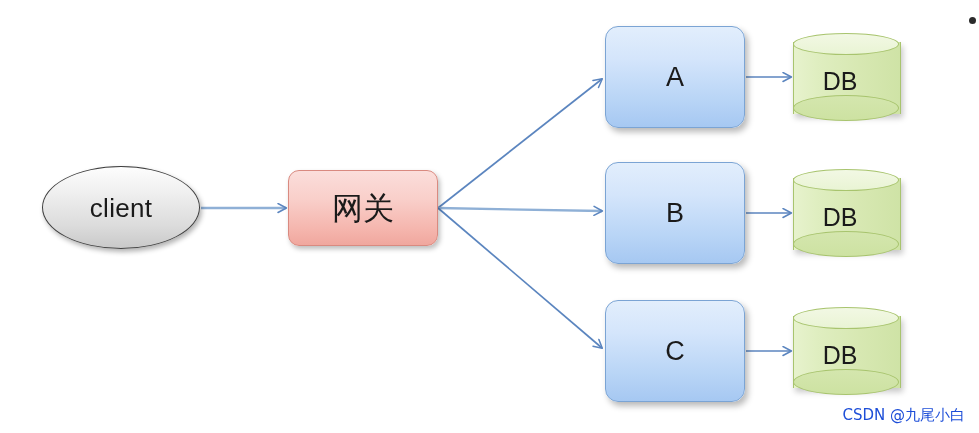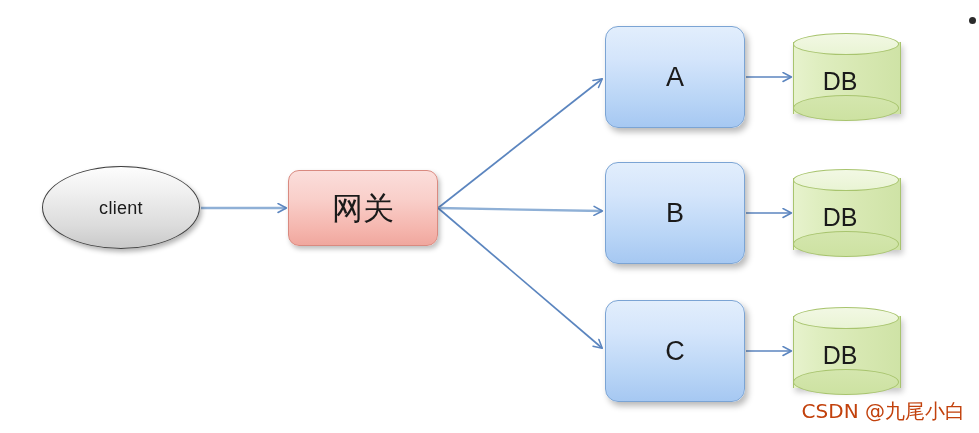--- a/index.html
+++ b/index.html
@@ -47,21 +47,21 @@
     left: 42px;
     top: 166px;
     width: 158px;
     height: 83px;
     border-radius: 50%;
     border: 1.6px solid #3f3f3f;
     background: linear-gradient(180deg, #fdfdfd 0%, #f0f0f0 30%, #dcdcdc 72%, #c9c9c9 100%);
     box-shadow: 2px 3px 5px rgba(0,0,0,0.30);
   }
   .client-node .node-label {
-    font-size: 18px;
+    font-size: 26px;
     letter-spacing: 0.3px;
   }
 
   
   .gateway-node {
     left: 288px;
     top: 170px;
     width: 150px;
     height: 76px;
     border-radius: 11px;
@@ -144,22 +144,22 @@
     align-items: center;
     justify-content: center;
     font-size: 25px;
   }
 
   
   .watermark {
     position: absolute;
     right: 14px;
     bottom: 8px;
-    font-size: 20px;
-    color: #c2410c;
+    font-size: 15px;
+    color: #1d4ed8;
     font-family: "DejaVu Sans", "Liberation Sans", sans-serif;
     white-space: nowrap;
   }
 
   
   .corner-dot {
     position: absolute;
     left: 969px;
     top: 17px;
     width: 7px;

